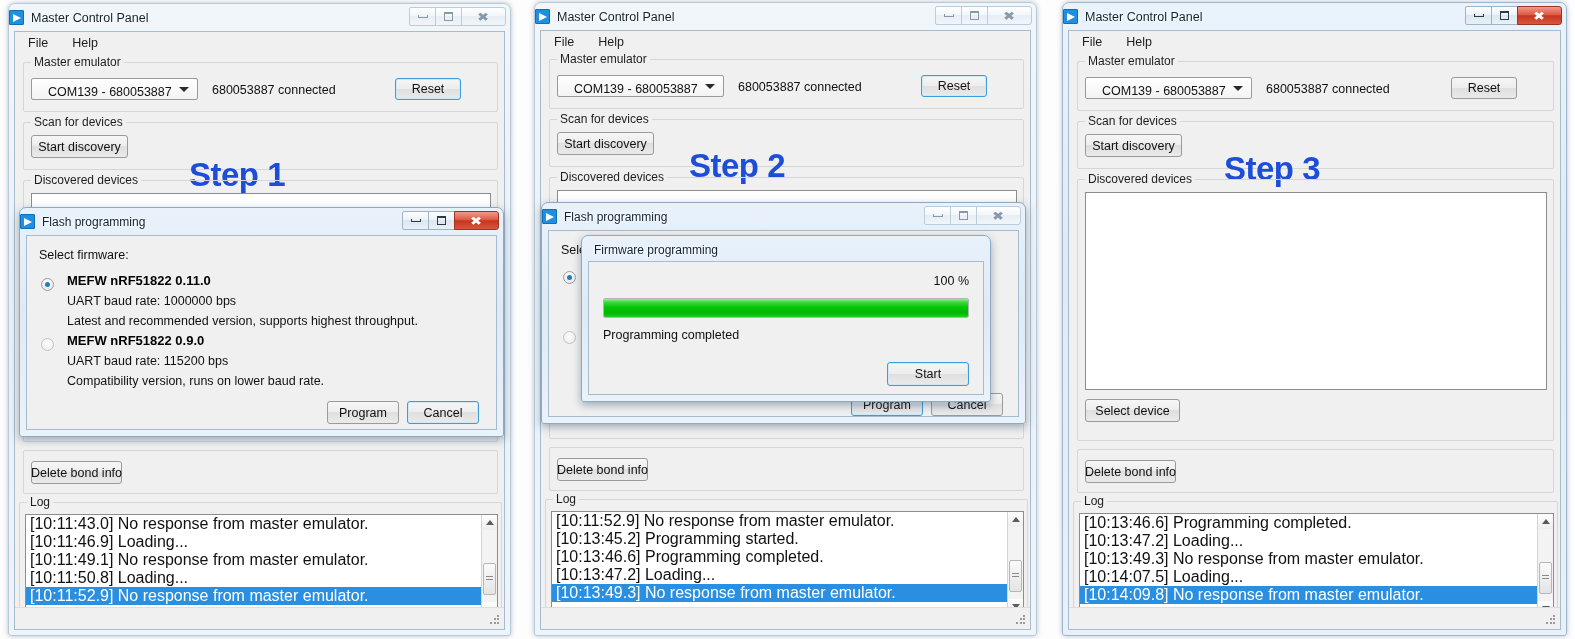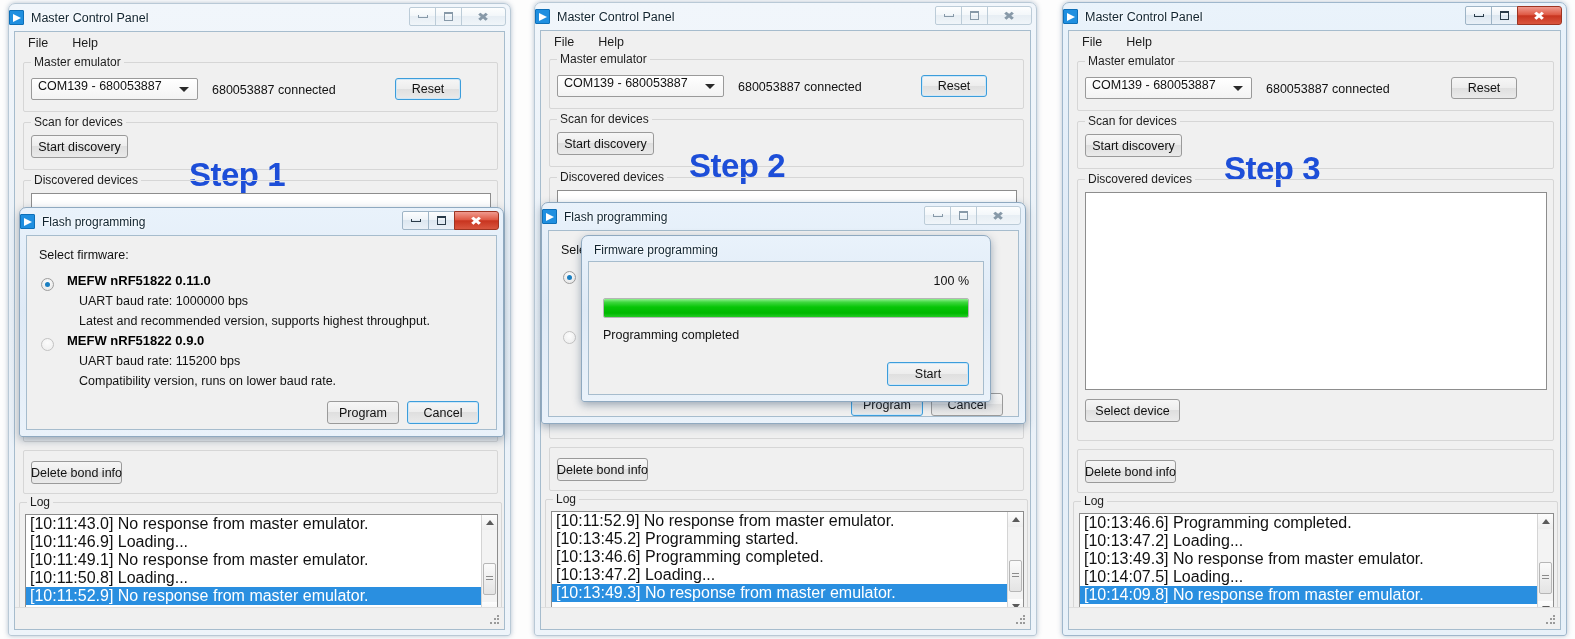--- a/index.html
+++ b/index.html
@@ -102,22 +102,22 @@
     white-space: nowrap;
   }
   .btn.focus { border: 1px solid #3c9ddb; box-shadow: inset 0 0 0 1px #cfe7f7; }
 
   .combo {
     position: absolute;
     background: linear-gradient(180deg,#ffffff 0%, #f3f3f3 100%);
     border: 1px solid #9a9a9a;
     border-radius: 2px;
     font-size: 12.5px; color: #111;
-    display: flex; align-items: flex-start;
-    padding-left: 6px;
+    display: flex; align-items: flex-end;
+    padding-left: 16px;
   }
   .combo .arrow {
     position: absolute; right: 8px; top: 50%; margin-top: -2px;
     width: 0; height: 0;
     border-left: 5px solid transparent; border-right: 5px solid transparent;
     border-top: 5px solid #2a2a2a;
   }
   .statictext { position: absolute; font-size: 12.5px; color: #111; white-space: nowrap; }
 
   .listbox {
@@ -187,21 +187,21 @@
     background: radial-gradient(circle at 50% 35%, #ffffff 0%, #eaeaea 70%);
     border: 1px solid #9d9d9d;
   }
   .radio.on::after {
     content:""; position:absolute; left:3px; top:3px; width:5px; height:5px;
     border-radius:50%; background:#1a7fc1;
   }
   .radio.off { border-color:#c3c3c3; background: radial-gradient(circle at 50% 35%, #fcfcfc 0%, #f1f1f1 70%); }
 
   .fwtitle { position:absolute; font-size: 13px; font-weight: 700; color: #000; white-space: nowrap; }
-  .fwsub { position:absolute; font-size: 12.5px; color:#111; white-space: nowrap; margin-left: 12px; }
+  .fwsub { position:absolute; font-size: 12.5px; color:#111; white-space: nowrap; }
 
   .progwrap {
     position: absolute;
     background:#e6e6e6; border:1px solid #b5b5b5; border-radius:2px; overflow:hidden;
   }
   .progfill {
     height: 100%;
     background: linear-gradient(180deg,#8ef08e 0%, #3fd73f 18%, #07c507 45%, #00b800 78%, #24cc24 100%);
   }
   .pct { position:absolute; font-size:12.5px; color:#111; }

